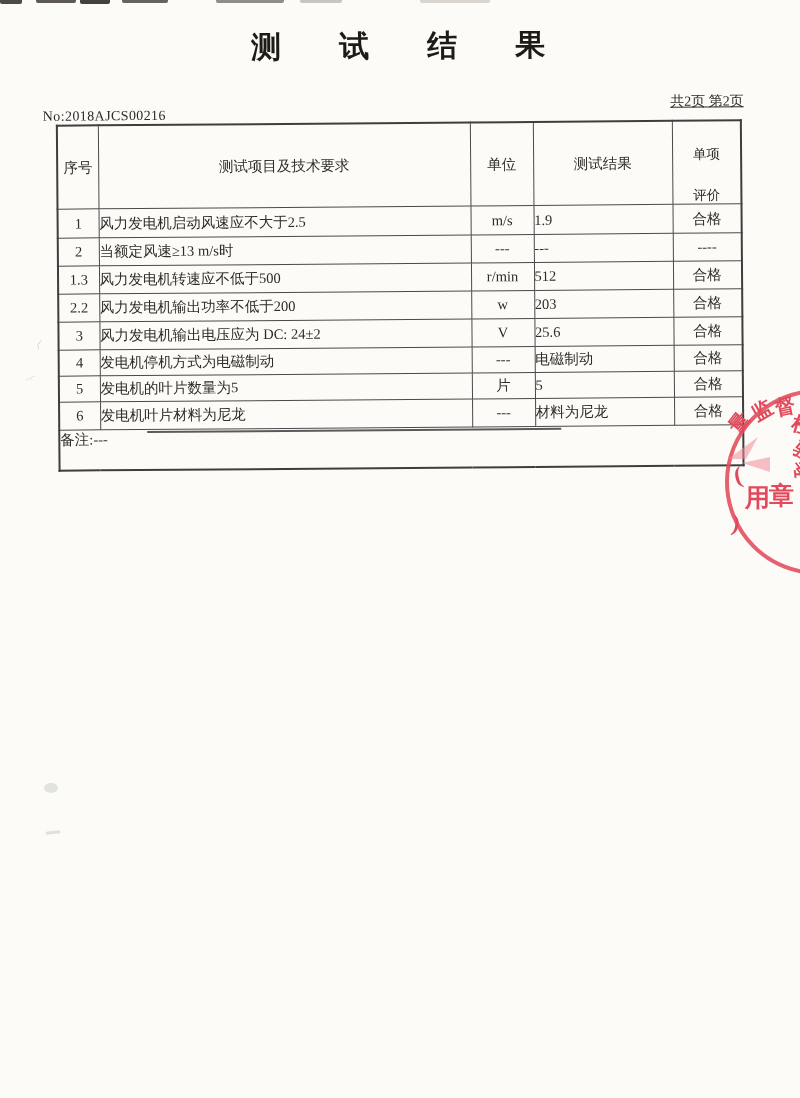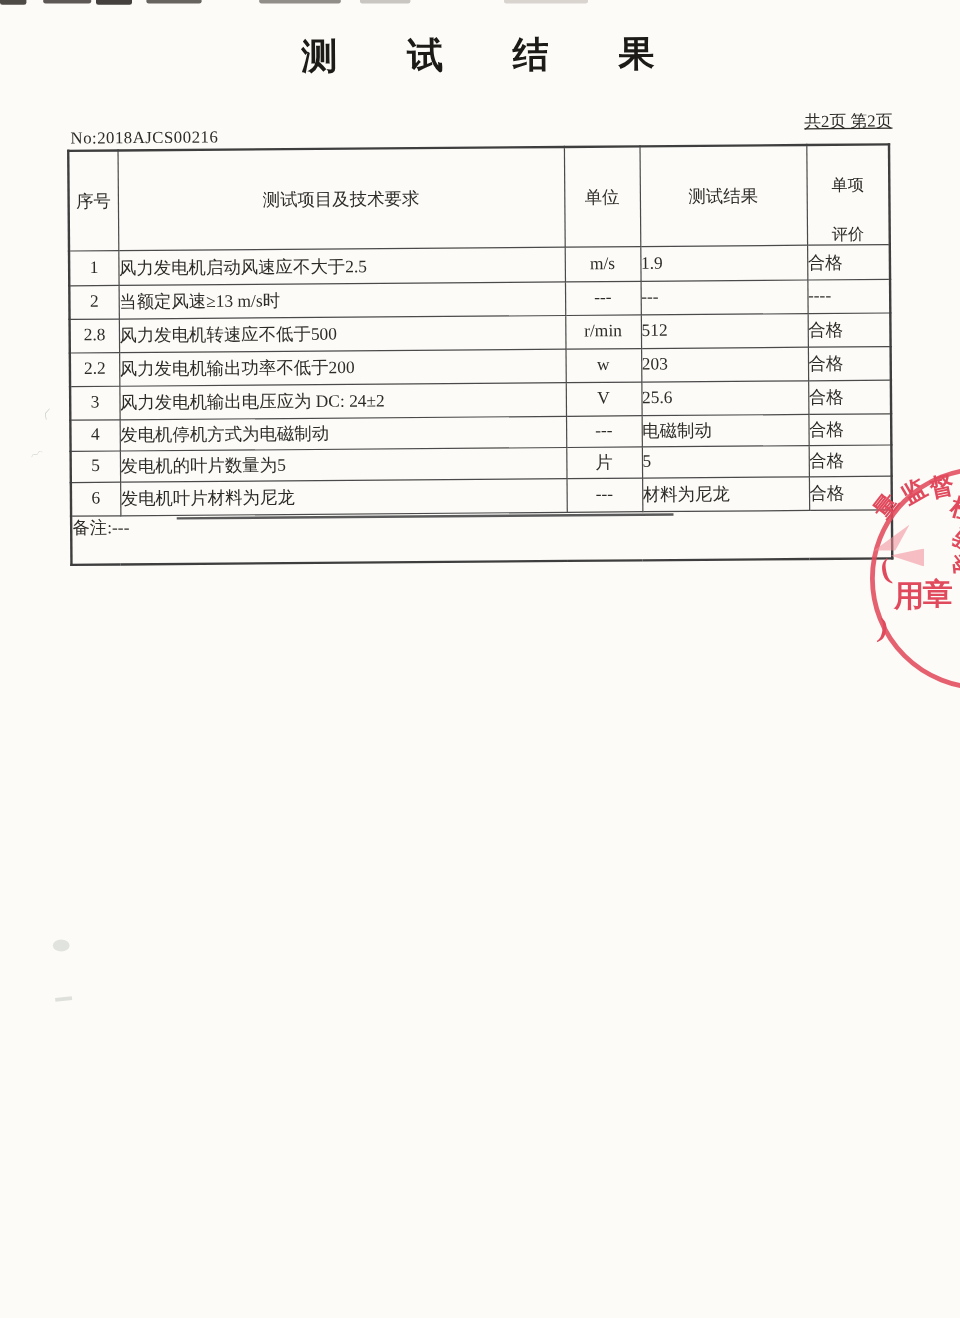--- a/index.html
+++ b/index.html
@@ -9,37 +9,37 @@
     font-family:"Liberation Serif","DejaVu Serif",serif;
     color:#2e2c29;
   }
   .tilt { position:absolute; inset:0; transform:rotate(-0.45deg); transform-origin:400px 270px; }
 
   .doc-title {
     position:absolute; top:26px; left:0; width:100%; box-sizing:border-box;
     text-align:center; font-size:30px; font-weight:bold; color:#1d1b18;
     letter-spacing:58px; padding-left:58px; white-space:nowrap;
   }
-  .report-no { position:absolute; left:60px; top:106px; font-size:14px; letter-spacing:0.4px; }
+  .report-no { position:absolute; left:44px; top:106px; font-size:14px; letter-spacing:0.4px; }
   .pagination { position:absolute; right:55px; top:95px; font-size:14px;text-decoration:underline; }
 
   table.results {
     position:absolute; left:57px; top:122px; width:684px;
     border-collapse:collapse; table-layout:fixed;
     border:2px solid #3e3e3e;
   }
   table.results th, table.results td {
     border:1.5px solid #4a4a4a; padding:0; font-weight:normal;
     font-size:14.5px; color:#2e2c29; overflow:hidden; white-space:nowrap;
   }
   td.c-no   { text-align:center; }
   td.c-item { text-align:left; padding-left:7px; }
   td.c-unit { text-align:center; font-size:14px; }
   td.c-res  { text-align:left; padding-left:5px; }
-  td.c-eval { text-align:left; }
+  td.c-eval { text-align:center; }
   th { text-align:center; }
   th .hline { display:block; line-height:1.2; font-size:13.5px;margin-top:25px; }
   td.remark-cell { text-align:left; vertical-align:top; padding:5px 0 0 7px; font-size:14.5px; }
 
   .underline2 { position:absolute; left:146px; top:429px; width:414px; height:0; border-top:2px solid #5a5a5a; }
 
   
   .stamp { position:absolute; left:698px; top:383px; width:102px; height:190px; pointer-events:none; }
   .stamp-circle {
     position:absolute; left:27px; top:6px; width:178px; height:178px;
@@ -100,21 +100,21 @@
         <td class="c-eval">合格</td>
       </tr>
       <tr style="height:28px">
         <td class="c-no">2</td>
         <td class="c-item">当额定风速≥13 m/s时</td>
         <td class="c-unit">---</td>
         <td class="c-res">---</td>
         <td class="c-eval">----</td>
       </tr>
       <tr style="height:28px">
-        <td class="c-no">2.8</td>
+        <td class="c-no">1.3</td>
         <td class="c-item">风力发电机转速应不低于500</td>
         <td class="c-unit">r/min</td>
         <td class="c-res">512</td>
         <td class="c-eval">合格</td>
       </tr>
       <tr style="height:28px">
         <td class="c-no">2.2</td>
         <td class="c-item">风力发电机输出功率不低于200</td>
         <td class="c-unit">w</td>
         <td class="c-res">203</td>

